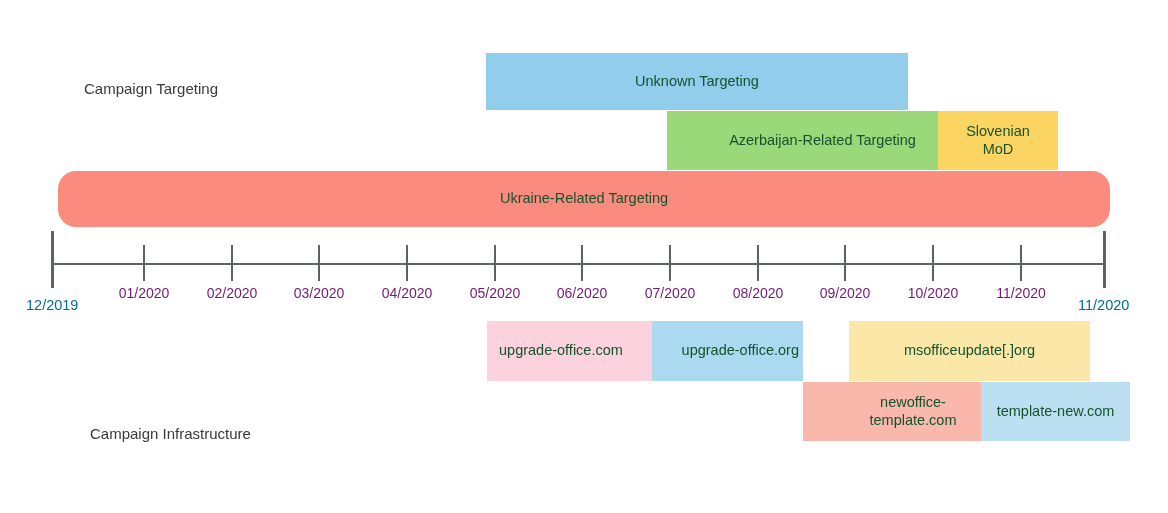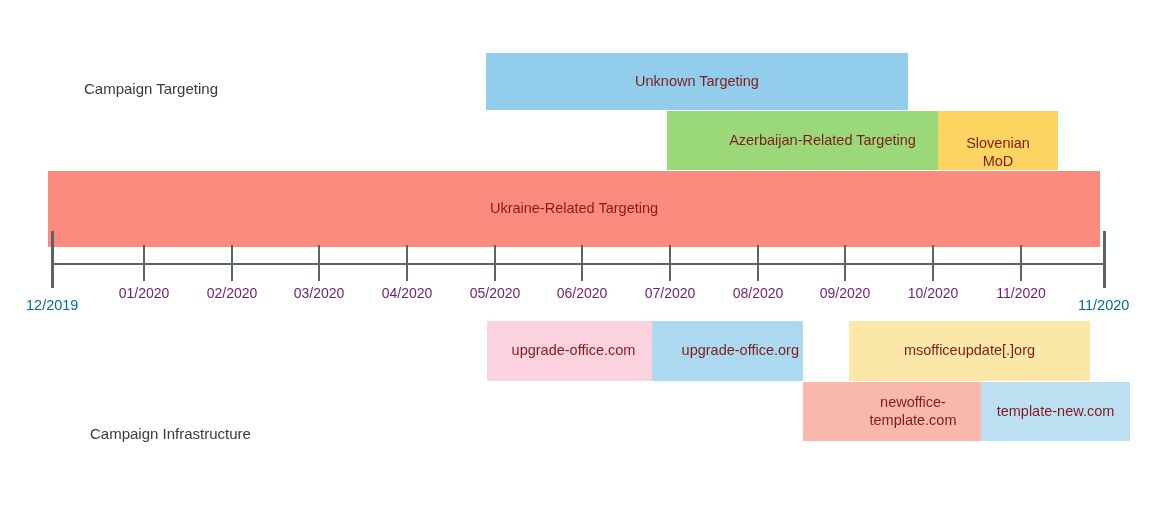--- a/index.html
+++ b/index.html
@@ -25,21 +25,21 @@
     white-space: nowrap;
   }
   .bar {
     position: absolute;
     box-sizing: border-box;
     display: flex;
     align-items: center;
     justify-content: center;
     text-align: center;
     font-size: 14.5px;
-    color: #7f1d1d;
+    color: #14532d;
     line-height: 1.2;
     padding: 0 4px;
   }
   .bar-label {
     display: block;
     white-space: pre-line;
   }
   
   #axis-line {
     position: absolute;
@@ -77,26 +77,26 @@
   <div class="row-label" style="left:84px; top:80px;">Campaign Targeting</div>
 
   <div class="bar" style="left:486px; top:53px; width:422px; height:57px; background:#92CDEC;">
     <span class="bar-label">Unknown Targeting</span>
   </div>
 
   <div class="bar" style="left:667px; top:111px; width:271px; height:59px; background:#9BD87A;padding-left:44px;">
     <span class="bar-label">Azerbaijan-Related Targeting</span>
   </div>
 
-  <div class="bar" style="left:938px; top:111px; width:120px; height:59px; background:#FCD462;align-items:flex-end;">
+  <div class="bar" style="left:938px; top:111px; width:120px; height:59px; background:#FCD462;">
     <span class="bar-label">Slovenian
 MoD</span>
   </div>
 
-  <div class="bar" style="left:48px; top:171px; width:1052px; height:76px; background:#FA8B7E;">
+  <div class="bar" style="left:58px; top:171px; width:1052px; height:56px; background:#FA8B7E;border-radius:18px;">
     <span class="bar-label">Ukraine-Related Targeting</span>
   </div>
 
   <div class="tick-end" style="left:51px; top:231px; height:57px;"></div>
 
   <div class="tick-end" style="left:1103px; top:231px; height:57px;"></div>
 
   <div id="axis-line" style="left:52px; top:263px; width:1052px; height:2px;"></div>
 
   <div class="tick" style="left:143px; top:245px; height:36px;"></div>
@@ -129,21 +129,21 @@
   <div class="tick" style="left:932px; top:245px; height:36px;"></div>
   <div class="tick-label" style="left:933px; top:285px;">10/2020</div>
 
   <div class="tick" style="left:1020px; top:245px; height:36px;"></div>
   <div class="tick-label" style="left:1021px; top:285px;">11/2020</div>
 
   <div class="endpoint-label" style="left:26px; top:297px;">12/2019</div>
   <div class="endpoint-label" style="left:1078px; top:297px;">11/2020</div>
 
 
-  <div class="bar" style="left:487px; top:321px; width:165px; height:60px; background:#FBD2DE; justify-content:center; padding-left:12px;">
+  <div class="bar" style="left:487px; top:321px; width:165px; height:60px; background:#FBD2DE; justify-content:flex-start; padding-left:12px;">
     <span class="bar-label">upgrade-office.com</span>
   </div>
 
   <div class="bar" style="left:652px; top:321px; width:151px; height:60px; background:#ABD9EF; justify-content:flex-end; padding-left:12px;">
     <span class="bar-label">upgrade-office.org</span>
   </div>
 
   <div class="bar" style="left:849px; top:321px; width:241px; height:60px; background:#FBE7A8;">
     <span class="bar-label">msofficeupdate[.]org</span>
   </div>

